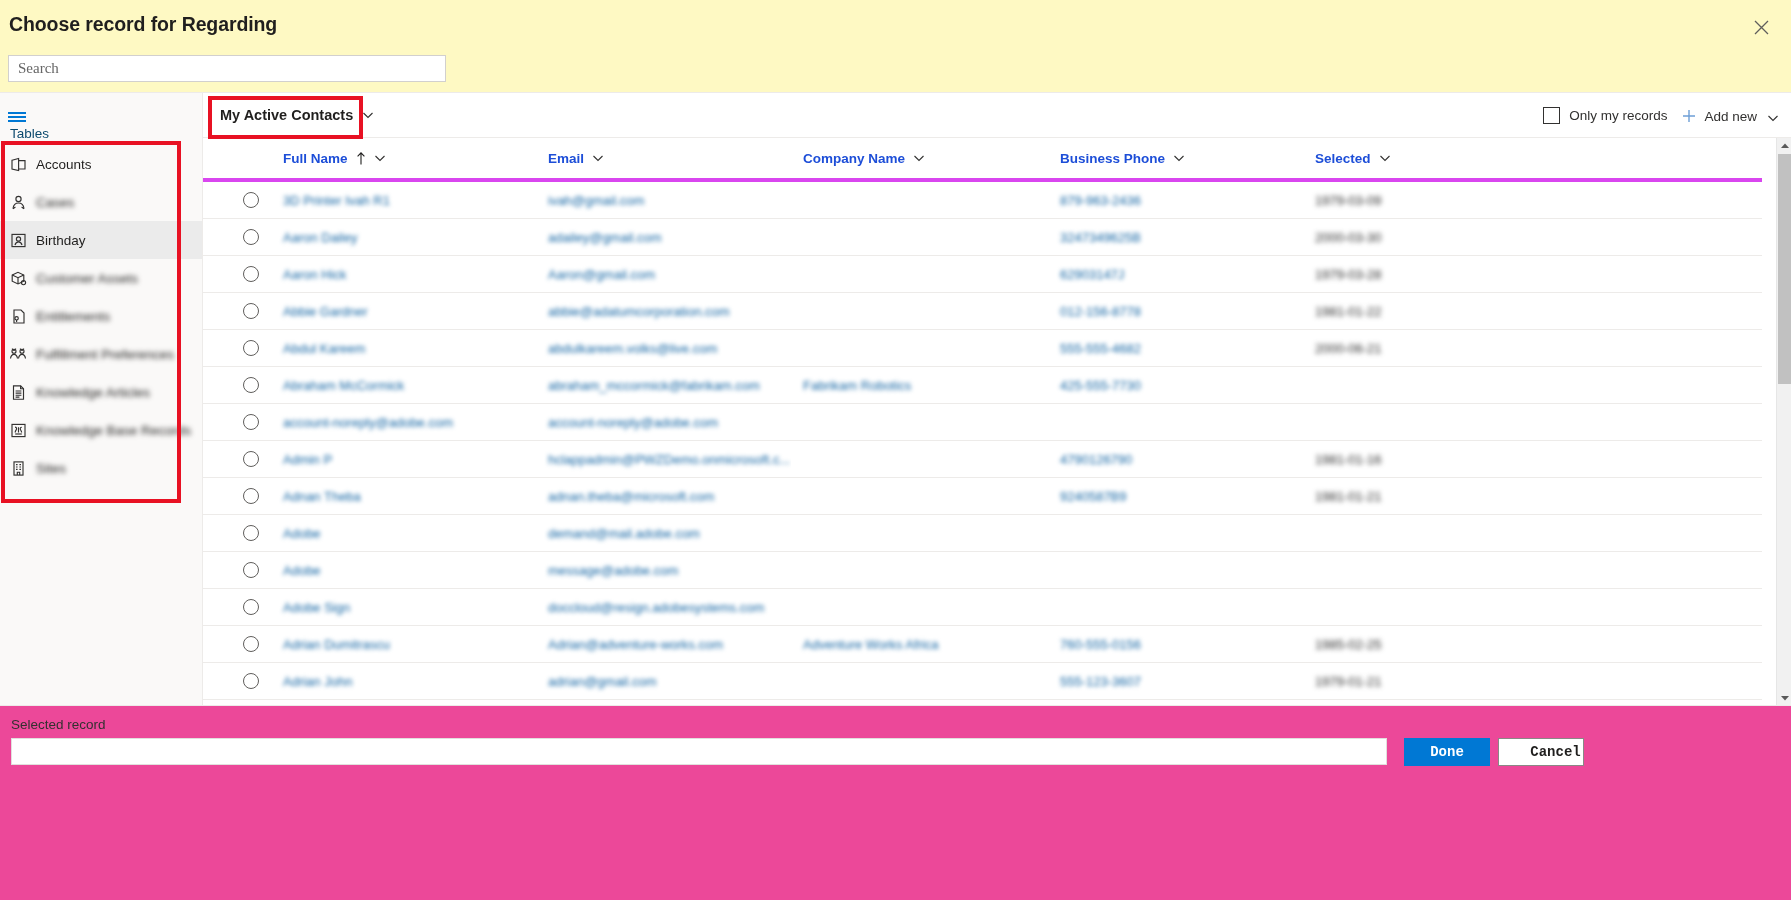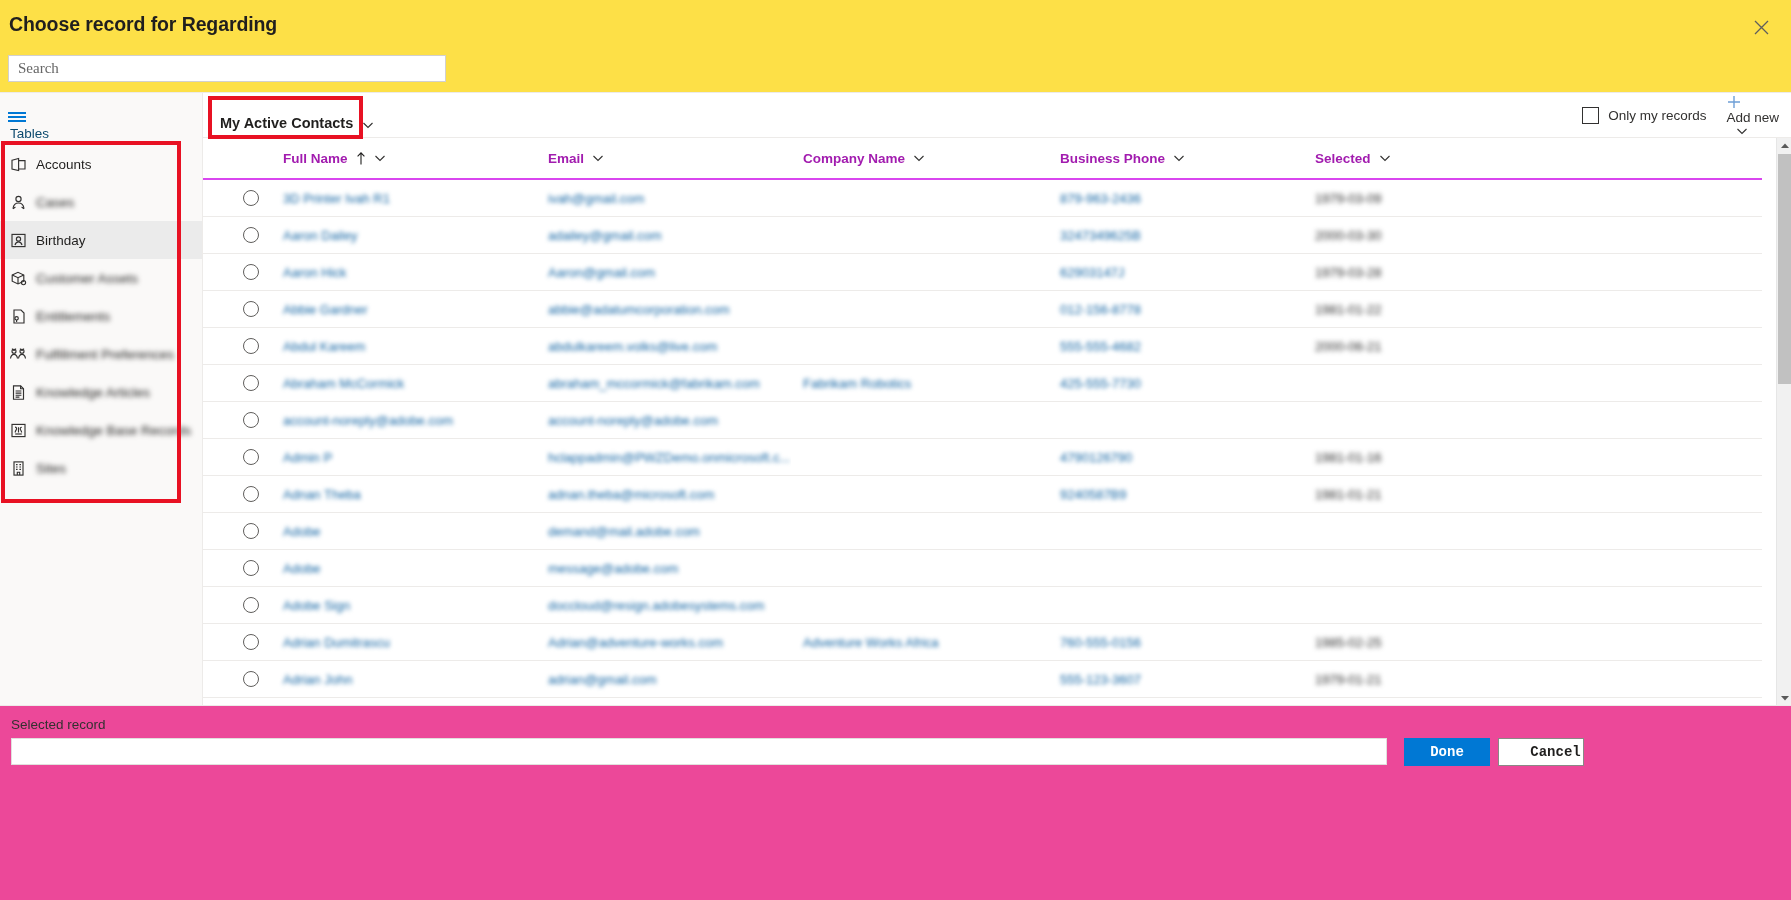--- a/index.html
+++ b/index.html
@@ -16,21 +16,21 @@
     overflow: hidden;
     position: relative;
   }
 
   
   .dialog-header {
     position: absolute;
     left: 0; top: 0;
     width: 1791px;
     height: 92px;
-    background: #fde047;
+    background: #fef9c3;
   }
   .dialog-title {
     position: absolute;
     left: 9px; top: 13px;
     font-size: 19.5px;
     font-weight: 600;
     color: #201f1e;
     letter-spacing: -0.1px;
   }
   .close-button {
@@ -149,52 +149,51 @@
     width: 1588px;
     height: 45px;
     background: #ffffff;
     border-bottom: 1px solid #edebe9;
     box-sizing: border-box;
   }
   .view-selector {
     position: absolute;
     left: 17px; top: 6px;
     height: 32px;
-    display: flex; align-items: flex-end;
+    display: flex; align-items: center;
     cursor: pointer;
     font-size: 14.5px;
     font-weight: 600;
     color: #201f1e;
   }
   .view-selector .chev { margin-left: 9px; color: #323130; display: flex; }
 
   .cmd-right {
     position: absolute;
     right: 12px; top: 0;
     height: 45px;
     display: flex; align-items: center; gap: 0;
   }
   .only-my {
     display: flex; align-items: center;
     cursor: pointer;
-    margin-right: 20px;
+    margin-right: 14px;
   }
   .checkbox-sq {
     width: 17px; height: 17px;
     border: 1.4px solid #323130;
     background: #fff;
     box-sizing: border-box;
     margin-right: 9px;
   }
   .only-my-label { font-size: 13.5px; color: #323130; }
   .add-new {
-    display: flex; align-items: flex-start;
+    display: flex; align-items: flex-end;
     cursor: pointer;
     color: #323130;
-    flex-direction: column;
   }
   .plus-icon {
     color: #6e9fd6;
     display: flex; align-items: center;
     margin-right: 7px;
   }
   .add-new-label { font-size: 13.5px; color: #323130; }
   .add-new .chev { margin-left: 10px; display: flex; color: #323130; }
 
   
@@ -214,24 +213,24 @@
   table.contacts col.c-radio  { width: 68px; }
   table.contacts col.c-name   { width: 265px; }
   table.contacts col.c-email  { width: 255px; }
   table.contacts col.c-comp   { width: 257px; }
   table.contacts col.c-phone  { width: 255px; }
   table.contacts col.c-bday   { width: 459px; }
 
   table.contacts thead th {
     height: 40px;
     padding: 0;
-    border-bottom: 2px solid #d946ef;
+    border-bottom: 4px solid #d946ef;
     font-weight: 600;
     font-size: 13.5px;
-    color: #a21caf;
+    color: #1d4ed8;
     text-align: left;
     vertical-align: middle;
     background: #ffffff;
   }
   .th-inner {
     display: flex; align-items: center;
     padding-left: 12px;
     cursor: pointer;
     white-space: nowrap;
   }

